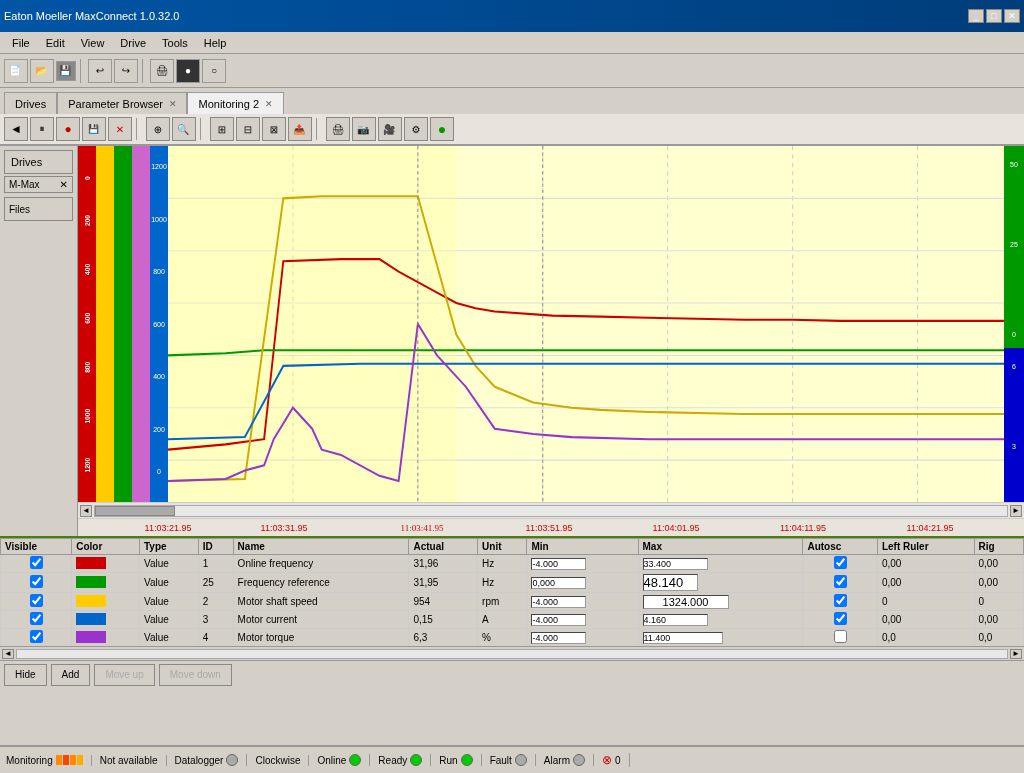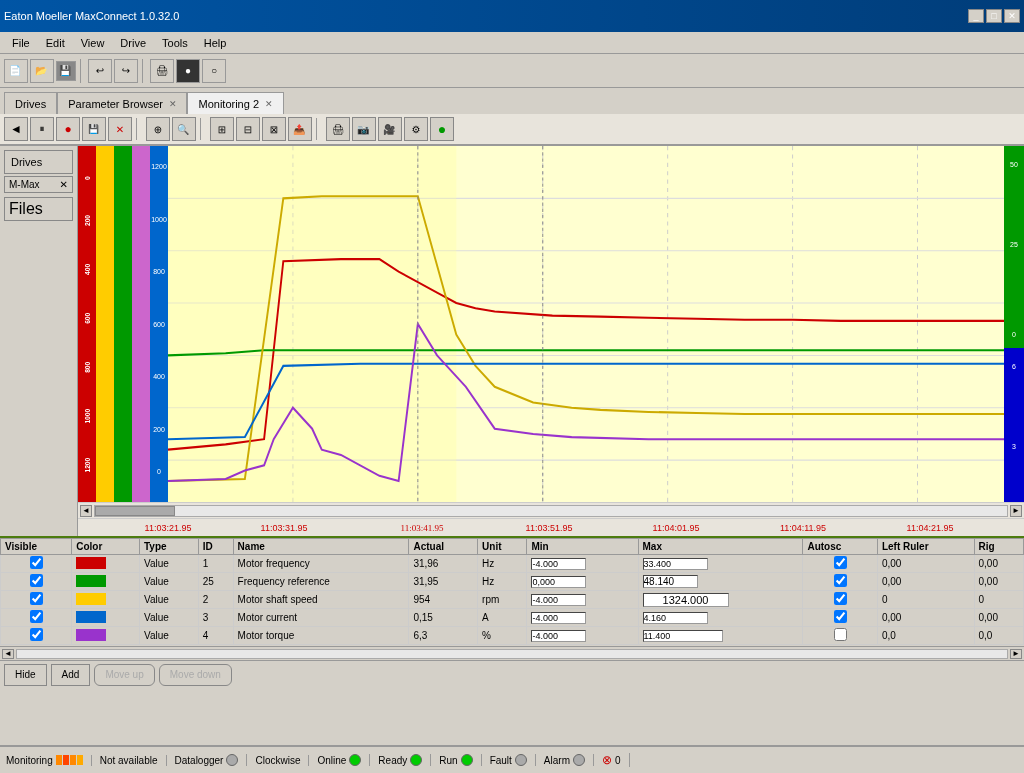--- a/index.html
+++ b/index.html
@@ -140,21 +140,21 @@
     }
     .sidebar-btn {
       height: 24px;
       background: #d4d0c8;
       border: 1px solid #888;
       display: flex;
       align-items: center;
       justify-content: space-between;
       padding: 0 4px;
       cursor: pointer;
-      font-size: 16px;
+      font-size: 10px;
       position: relative;
     }
     .drives-tab {
       display: flex;
       align-items: center;
       gap: 2px;
       height: 24px;
       background: #d4d0c8;
       border: 1px solid #888;
       cursor: pointer;
@@ -276,21 +276,20 @@
     .bottom-btn {
       height: 22px;
       padding: 0 10px;
       background: #d4d0c8;
       border: 1px solid #888;
       cursor: pointer;
       font-size: 10px;
     }
     .bottom-btn:disabled {
       color: #aaa;
-      border-radius: 6px;
     }
     
     
     #statusbar {
       height: 28px;
       background: #d4d0c8;
       border-top: 2px solid #999;
       display: flex;
       align-items: center;
       padding: 0 6px;
@@ -577,21 +576,21 @@
     <tbody id="table-body">
     <tr>
     <td class="checkbox-cell">
       <input type="checkbox" checked="" style="">
     </td>
     <td>
       <span class="color-cell" style="background:#cc0000; display:inline-block; width:30px; height:12px;"></span>
     </td>
     <td>Value</td>
     <td>1</td>
-    <td>Motor frequency</td>
+    <td>Online frequency</td>
     <td>31,96</td>
     <td>Hz</td>
     <td><input type="text" value="-4.000" style="width: 55px; border: 1px inset rgb(153, 153, 153); font-size: 9px;"></td>
     <td><input type="text" value="33.400" style="width: 65px; border: 1px inset rgb(153, 153, 153); font-size: 9px;"></td>
     <td class="checkbox-cell">
       <input type="checkbox" checked="" style="">
     </td>
     <td>0,00</td>
     <td>0,00</td>
   </tr>
@@ -601,21 +600,21 @@
     </td>
     <td>
       <span class="color-cell" style="background:#009900; display:inline-block; width:30px; height:12px;"></span>
     </td>
     <td>Value</td>
     <td>25</td>
     <td>Frequency reference</td>
     <td>31,95</td>
     <td>Hz</td>
     <td><input type="text" value="0,000" style="width: 55px; border: 1px inset rgb(153, 153, 153); font-size: 9px;"></td>
-    <td><input type="text" value="48.140" style="width: 55px; border: 1px inset rgb(153, 153, 153); font-size: 10px;"></td>
+    <td><input type="text" value="48.140" style="width: 55px; border: 1px inset rgb(153, 153, 153); font-size: 13px;"></td>
     <td class="checkbox-cell">
       <input type="checkbox" checked="" style="">
     </td>
     <td>0,00</td>
     <td>0,00</td>
   </tr>
         <tr>
     <td class="checkbox-cell">
       <input type="checkbox" checked="" style="">
     </td>

